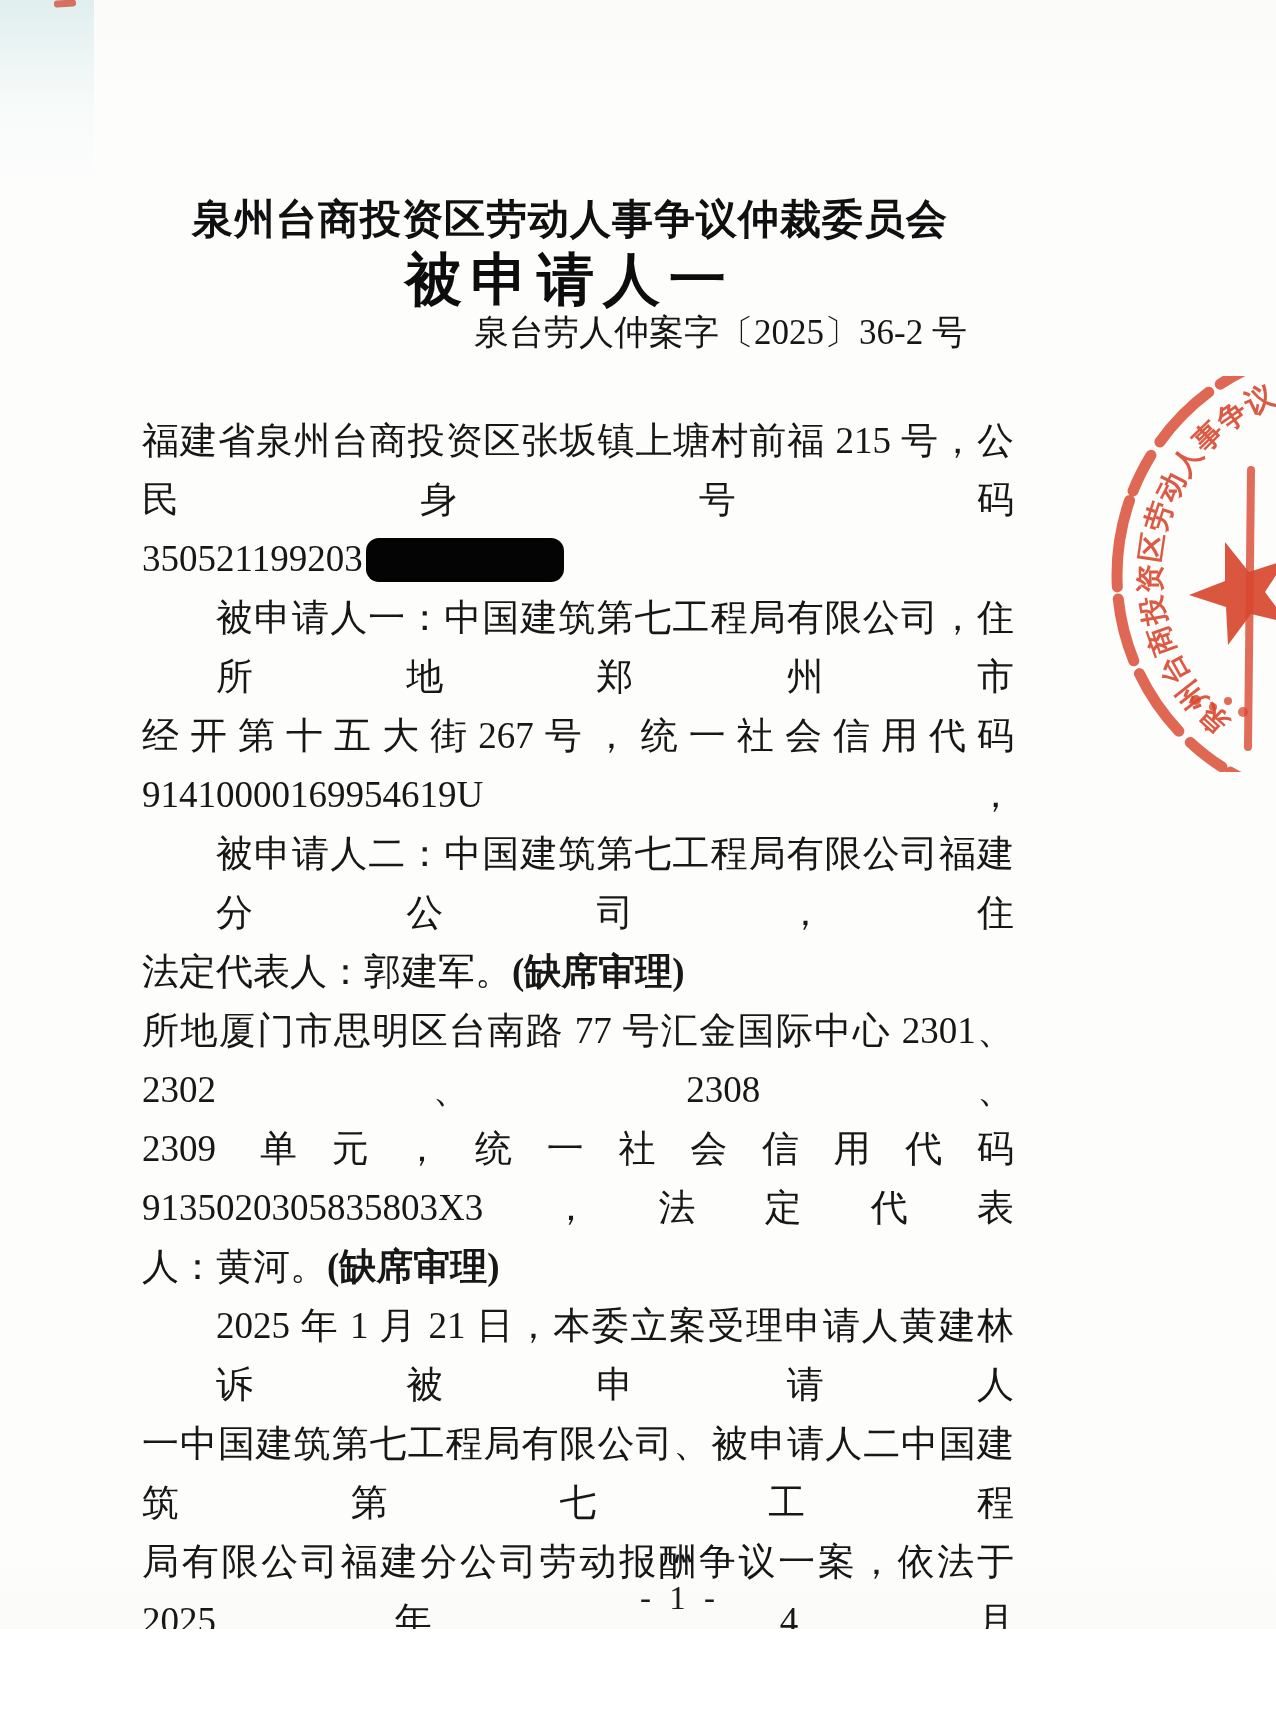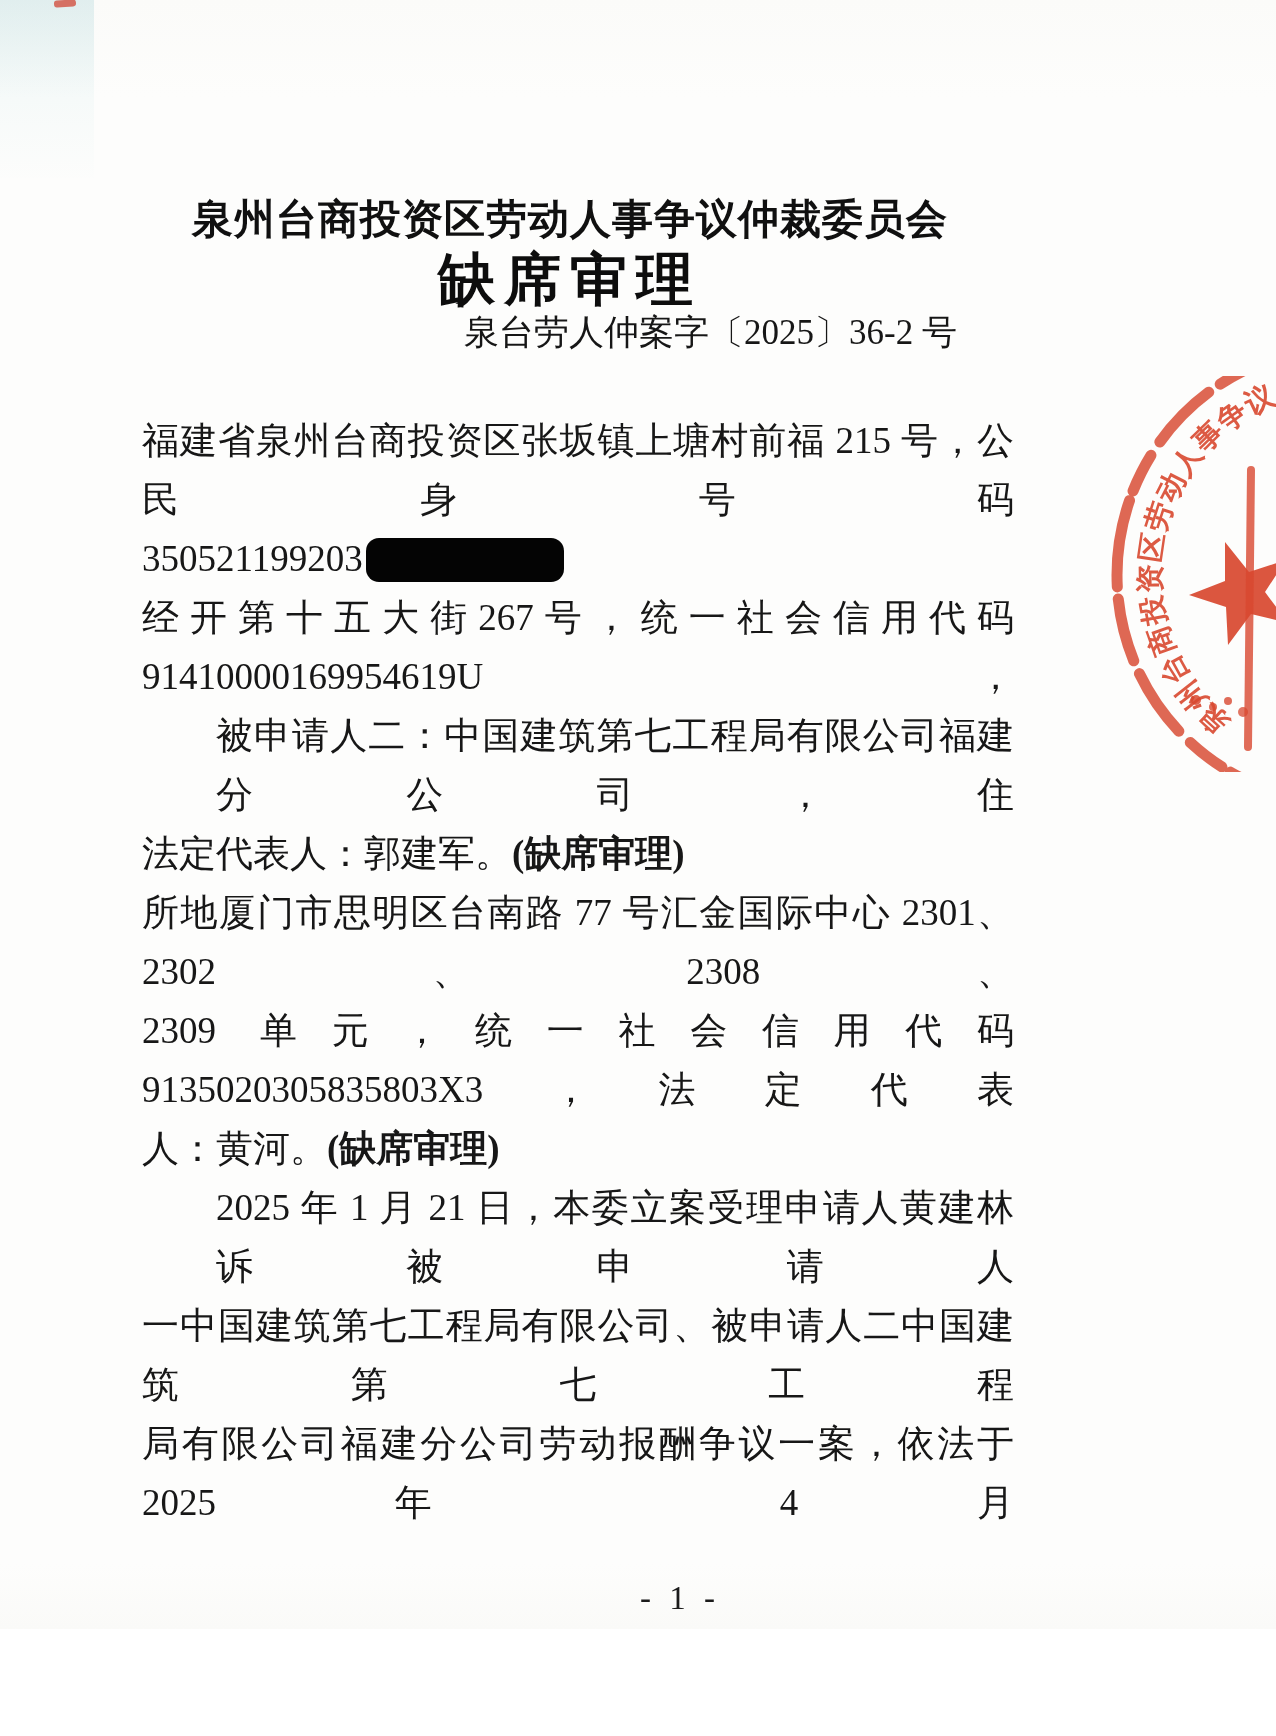--- a/index.html
+++ b/index.html
@@ -31,21 +31,21 @@
     font-family:"Liberation Sans", sans-serif;
     font-weight:bold; font-size:41px; line-height:50px; letter-spacing:1px;
     color:#101010;
   }
   .doc-title {
     font-family:"Liberation Serif", serif;
     font-weight:bold; font-size:57px; line-height:72px; letter-spacing:9px;
     color:#0d0d0d;
   }
   .case-no {
-    position:absolute; left:140px; top:310px; width:872px;
+    position:absolute; left:150px; top:310px; width:872px;
     text-align:right; padding-right:55px; box-sizing:border-box;
     font-size:35px; line-height:46px; color:#161616;
   }
   .body-block {
     position:absolute; left:142px; top:411px; width:872px;
   }
   .line {
     font-size:37px; line-height:59px; white-space:nowrap;
     color:#171717;
   }
@@ -70,28 +70,29 @@
 </head>
 <body>
 
 <div class="sheet">
 
   <div class="corner-artifact"></div>
   <div class="red-speck"></div>
 
   <div class="header">
     <div class="committee">泉州台商投资区劳动人事争议仲裁委员会</div>
-    <div class="doc-title">缺席审理</div>
+    <div class="doc-title">被申请人一</div>
   </div>
 
   <div class="case-no">泉台劳人仲案字〔2025〕36-2 号</div>
 
   <div class="body-block" id="body-lines">
       <div class="line fill"><span class="">福建省泉州台商投资区张坂镇上塘村前福 215 号，公民身号码</span></div>
       <div class="line"><span class="">350521199203</span><span class="redaction"></span></div>
+      <div class="line fill indent"><span class="">被申请人一：中国建筑第七工程局有限公司，住所地郑州市</span></div>
       <div class="line fill"><span class="">经开第十五大街267号，统一社会信用代码91410000169954619U，</span></div>
       <div class="line fill indent"><span class="">被申请人二：中国建筑第七工程局有限公司福建分公司，住</span></div>
       <div class="line"><span class="">法定代表人：郭建军。</span><span class="seg-bold">(缺席审理)</span></div>
       <div class="line fill"><span class="">所地厦门市思明区台南路 77 号汇金国际中心 2301、2302、2308、</span></div>
       <div class="line fill"><span class="">2309 单元，统一社会信用代码 9135020305835803X3，法定代表</span></div>
       <div class="line"><span class="">人：黄河。</span><span class="seg-bold">(缺席审理)</span></div>
       <div class="line fill indent"><span class="">2025 年 1 月 21 日，本委立案受理申请人黄建林诉被申请人</span></div>
       <div class="line fill"><span class="">一中国建筑第七工程局有限公司、被申请人二中国建筑第七工程</span></div>
       <div class="line fill"><span class="">局有限公司福建分公司劳动报酬争议一案，依法于 2025 年 4 月</span></div>
     </div>

